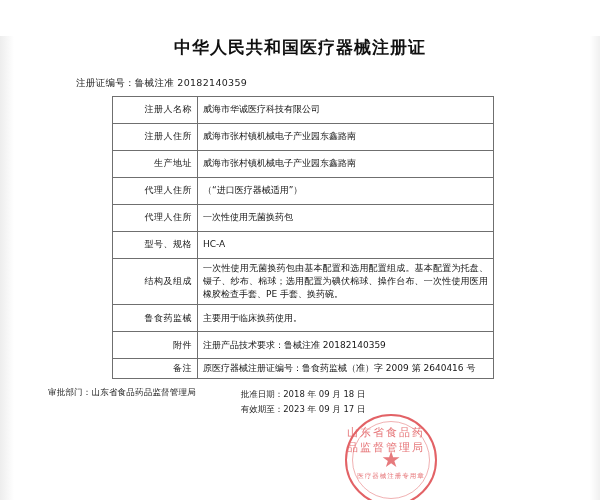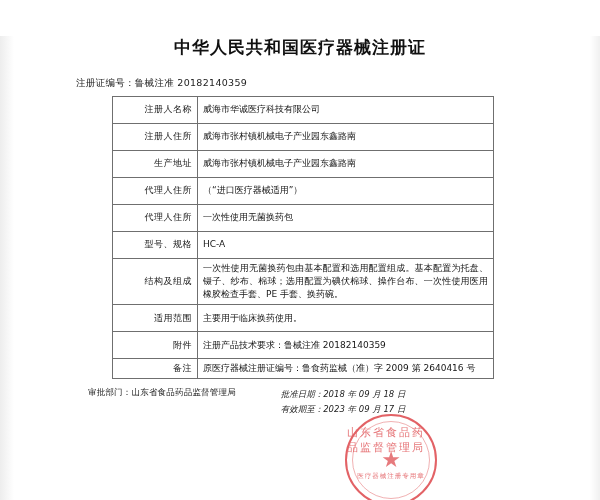--- a/index.html
+++ b/index.html
@@ -69,37 +69,36 @@
     text-align: justify;
     line-height: 1.6;
     padding: 4px 6px 4px 8px;
   }
   td.remark-val {
     line-height: 1.7;
     padding: 4px 6px 4px 8px;
   }
   .footer {
     margin-top: 8px;
-    margin-left: 88px;
+    margin-left: 48px;
     width: 382px;
     position: relative;
     font-size: 8.5px;
     color: #1c1c1c;
   }
   .footer-left {
     display: inline-block;
     width: 190px;
     vertical-align: top;
   }
   .footer-right {
     display: inline-block;
     width: 180px;
     vertical-align: top;
     line-height: 1.7;
-    font-style: italic;
   }
   .footer-left .appr { letter-spacing: 0.2px; }
   .seal {
     position: absolute;
     left: 345px;
     top: 378px;
     width: 88px;
     height: 88px;
     border: 2.5px solid #d8272c;
     border-radius: 50%;
@@ -195,21 +194,21 @@
       </tr>
       <tr class="tall">
         <td class="label">型号、规格</td>
         <td class="value">HC-A</td>
       </tr>
       <tr class="struct">
         <td class="label">结构及组成</td>
         <td class="struct-val">一次性使用无菌换药包由基本配置和选用配置组成。基本配置为托盘、镊子、纱布、棉球；选用配置为碘伏棉球、操作台布、一次性使用医用橡胶检查手套、PE 手套、换药碗。</td>
       </tr>
       <tr class="tall">
-        <td class="label">适用范围</td>
+        <td class="label">鲁食药监械</td>
         <td class="value">主要用于临床换药使用。</td>
       </tr>
       <tr class="tall">
         <td class="label">附件</td>
         <td class="value">注册产品技术要求：鲁械注准 20182140359</td>
       </tr>
       <tr>
         <td class="label">备注</td>
         <td class="remark-val">原医疗器械注册证编号：鲁食药监械（准）字 2009 第 2640416 号</td>
       </tr>

